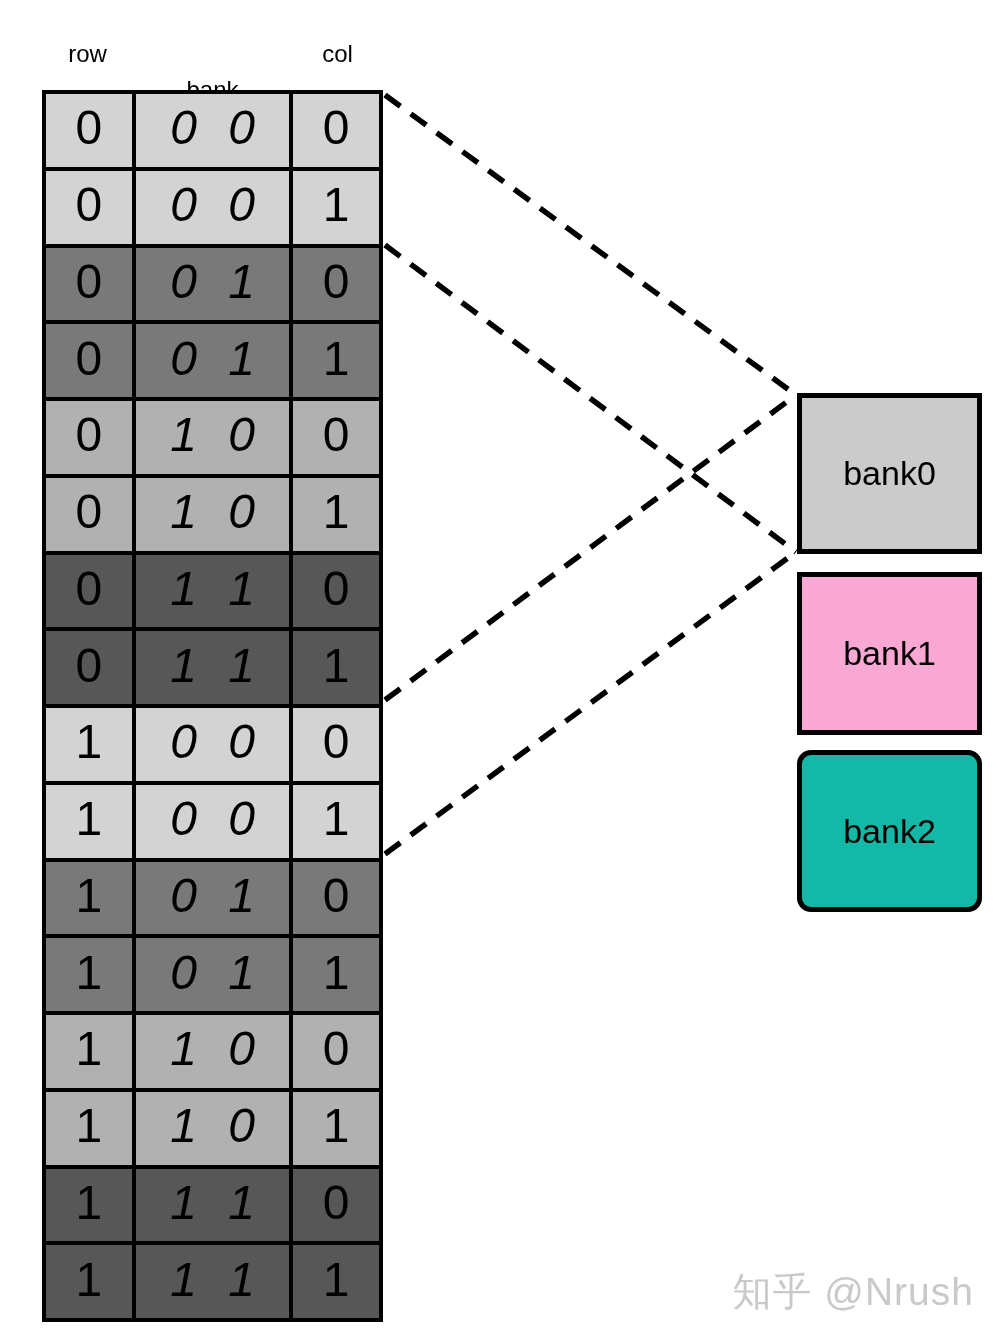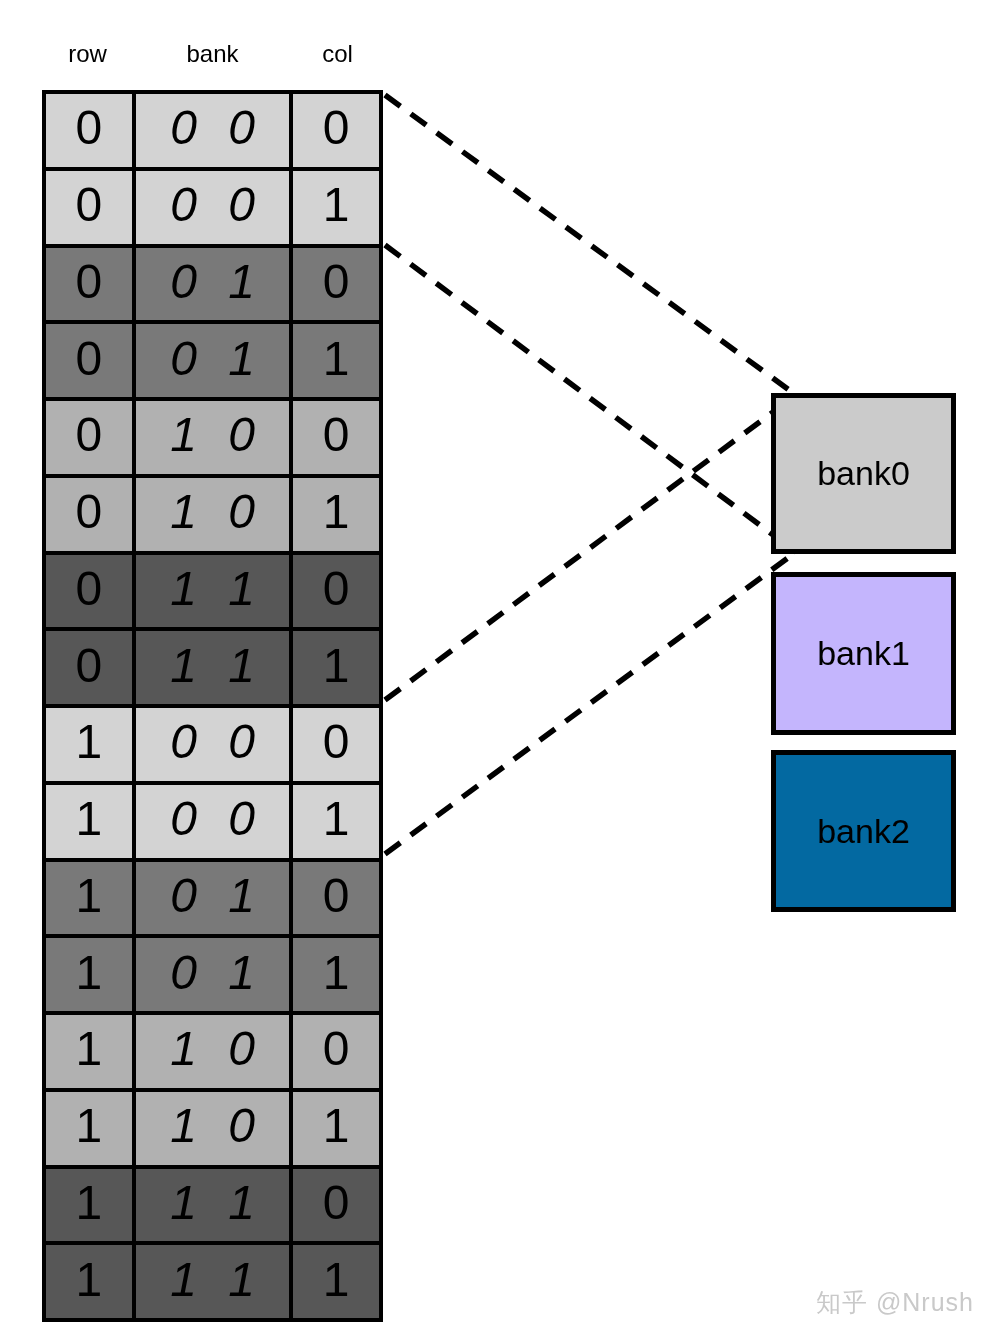--- a/index.html
+++ b/index.html
@@ -7,21 +7,21 @@
     position:relative; width:998px; height:1343px; background:#ffffff;
     overflow:hidden; font-family:"Liberation Sans", sans-serif; color:#000;
   }
   
   .col-headers {
     position:absolute; left:42px; top:34px; width:341px;
     display:flex; font-size:24px; line-height:40px;
   }
   .col-headers span { text-align:center; }
   .col-headers .h-row  { width:91px; }
-  .col-headers .h-bank { width:159px; }
+  .col-headers .h-bank { width:159px;margin-top:36px; }
   .col-headers .h-col  { width:91px; }
 
   
   .addr-table {
     position:absolute; left:42px; top:90px; width:341px; height:1232px;
     box-sizing:border-box; border:2px solid #000;
     display:grid; grid-template-rows:repeat(16, 1fr);
   }
   .trow { display:grid; grid-template-columns:91fr 159fr 91fr; }
   .cell {
@@ -29,32 +29,32 @@
     font-size:48px; line-height:1; padding-bottom:4px; box-sizing:border-box;
   }
   .cell.bank { word-spacing:18px;font-style:italic; }
 
   
   svg.conn { position:absolute; left:0; top:0; pointer-events:none; }
   svg.conn line { stroke:#000; stroke-width:5.5; stroke-dasharray:19 13; }
 
   
   .bank-box {
-    position:absolute; left:771px; width:185px; box-sizing:border-box;
+    position:absolute; left:797px; width:185px; box-sizing:border-box;
     border:5px solid #000; display:flex; align-items:center; justify-content:center;
     font-size:34px;
   }
   .bank-box.b0 { top:393px; height:161px; }
   .bank-box.b1 { top:572px; height:163px; }
   .bank-box.b2 { top:750px; height:162px; }
   .bank-box.b3 { top:930px; height:163px; }
 
   
   .watermark {
-    position:absolute; right:24px; bottom:24px; font-size:25px; letter-spacing:1px;
+    position:absolute; right:24px; bottom:24px; font-size:39px; letter-spacing:1px;
     color:#c9c9c9; text-shadow:-1px -1px 0 #ffffff;text-align:right;
   }
 </style>
 </head>
 <body>
 
 <div class="canvas">
 
   <div class="col-headers">
     <span class="h-row">row</span>
@@ -148,22 +148,22 @@
   <svg class="conn" id="conn-svg" width="998" height="1343" viewBox="0 0 998 1343">
       <line x1="385" y1="95" x2="796" y2="395" stroke="#000000"></line>
       <line x1="385" y1="245" x2="796" y2="552" stroke="#000000"></line>
       <line x1="385" y1="700" x2="796" y2="395" stroke="#000000"></line>
       <line x1="385" y1="854" x2="796" y2="552" stroke="#000000"></line>
     </svg>
 
   <div class="bank-box b0" style="background: rgb(203, 203, 203);">
     <span>bank0</span>
   </div>
-  <div class="bank-box b1" style="background: #c4b5fd;">
+  <div class="bank-box b1" style="background: #f9a8d4;">
     <span>bank1</span>
   </div>
-  <div class="bank-box b2" style="background: #0369a1;">
+  <div class="bank-box b2" style="background: #14b8a6; border-radius: 14px;">
     <span>bank2</span>
   </div>
 
   <div class="watermark">知乎 @Nrush</div>
 
 </div>
 
 </body></html>

